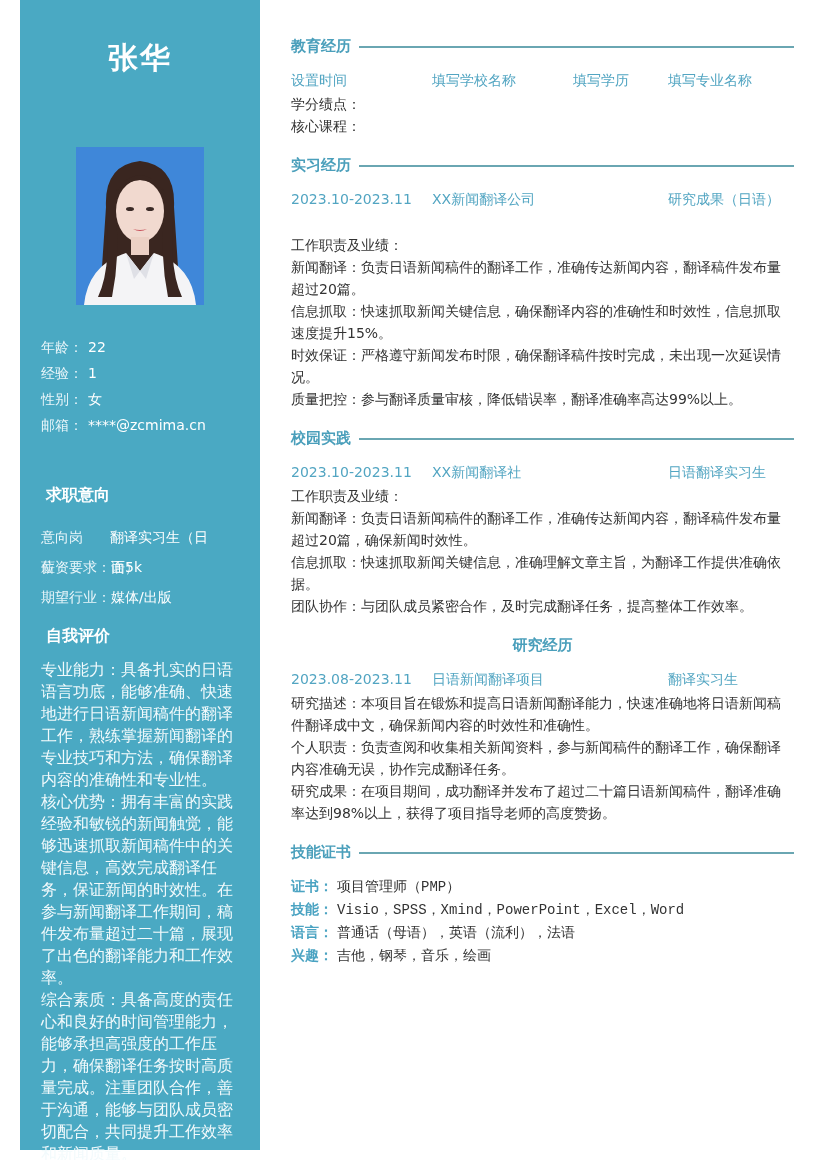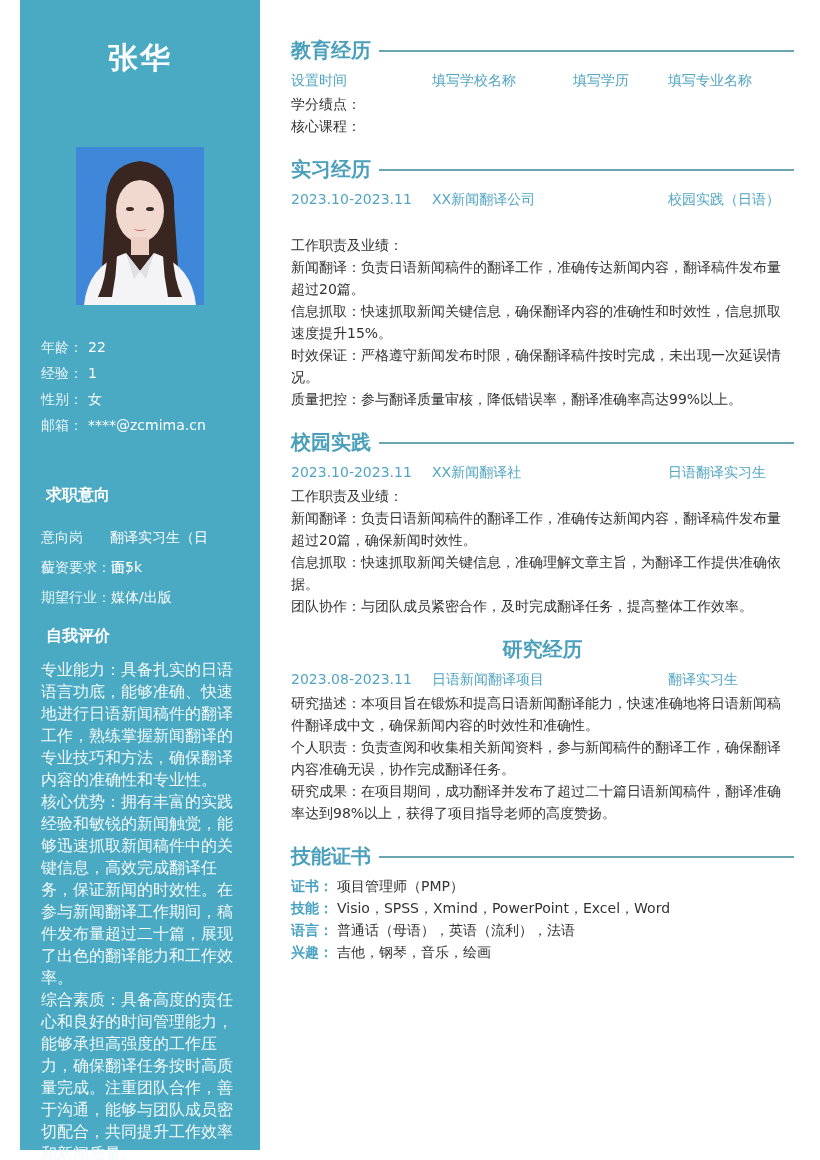--- a/index.html
+++ b/index.html
@@ -21,32 +21,32 @@
   .intent .row { position: relative; white-space: nowrap; height: 30px; }
   .intent .lbl { display: inline-block; color: #eaf6fa; }
   .intent .val { color: #fff; }
   .overlap { position: absolute; left: 0; top: 0; color: #fff; }
 
   .self { position: absolute; left: 21px; top: 659px; width: 200px; font-size: 16px; line-height: 22px; color: #f2fafc; }
   .self p { margin: 0; }
 
   .main { position: absolute; left: 291px; top: 0; width: 503px; }
   .sec-head { position: absolute; left: 0; display: flex; align-items: center; width: 503px; }
-  .sec-head .t { font-size: 20px; font-weight: bold; color: #4a9fbb; white-space: nowrap; }
+  .sec-head .t { font-size: 15px; font-weight: bold; color: #4a9fbb; white-space: nowrap; }
   .sec-head .line { flex: 1; height: 2px; background: #6aa6b2; margin-left: 8px; }
 
   .meta { position: absolute; left: 0; font-size: 14px; color: #52a5c2; line-height: 22px; }
   .meta span { position: absolute; white-space: nowrap; }
   .body-txt { position: absolute; left: 0; width: 503px; font-size: 14px; line-height: 22px; color: #333333; }
   .body-txt p { margin: 0; }
 
   .skills { position: absolute; left: 0; top: 875px; font-size: 14px; line-height: 22px; }
   .skills .row { white-space: nowrap; }
   .skills .k { color: #4aa3c2; font-weight: bold; display: inline-block; width: 46px; }
-  .skills .v { color: #333; }
+  .skills .v { color: #333; font-family: Liberation Mono, monospace; }
 </style>
 </head>
 <body>
 
 <div class="sidebar">
   <div class="name">张华</div>
 
   <div class="photo">
     <svg width="128" height="158" viewBox="0 0 128 158">
       <rect width="128" height="158" fill="#3f87d9"></rect>
@@ -123,21 +123,21 @@
     <p>核心课程：</p>
   </div>
 
   <div class="sec-head" style="top:156px;">
     <span class="t">实习经历</span>
     <span class="line"></span>
   </div>
   <div class="meta" style="top:188px;">
     <span style="left:0;">2023.10-2023.11</span>
     <span style="left:141px;">XX新闻翻译公司</span>
-    <span style="left:377px; width:112px; white-space:normal;">校园实践（日语）</span>
+    <span style="left:377px; width:112px; white-space:normal;">研究成果（日语）</span>
   </div>
   <div class="body-txt" style="top:234px;">
     <p>工作职责及业绩：</p>
     <p>新闻翻译：负责日语新闻稿件的翻译工作，准确传达新闻内容，翻译稿件发布量超过20篇。</p>
     <p>信息抓取：快速抓取新闻关键信息，确保翻译内容的准确性和时效性，信息抓取速度提升15%。</p>
     <p>时效保证：严格遵守新闻发布时限，确保翻译稿件按时完成，未出现一次延误情况。</p>
     <p>质量把控：参与翻译质量审核，降低错误率，翻译准确率高达99%以上。</p>
   </div>
 
   <div class="sec-head" style="top:429px;">

